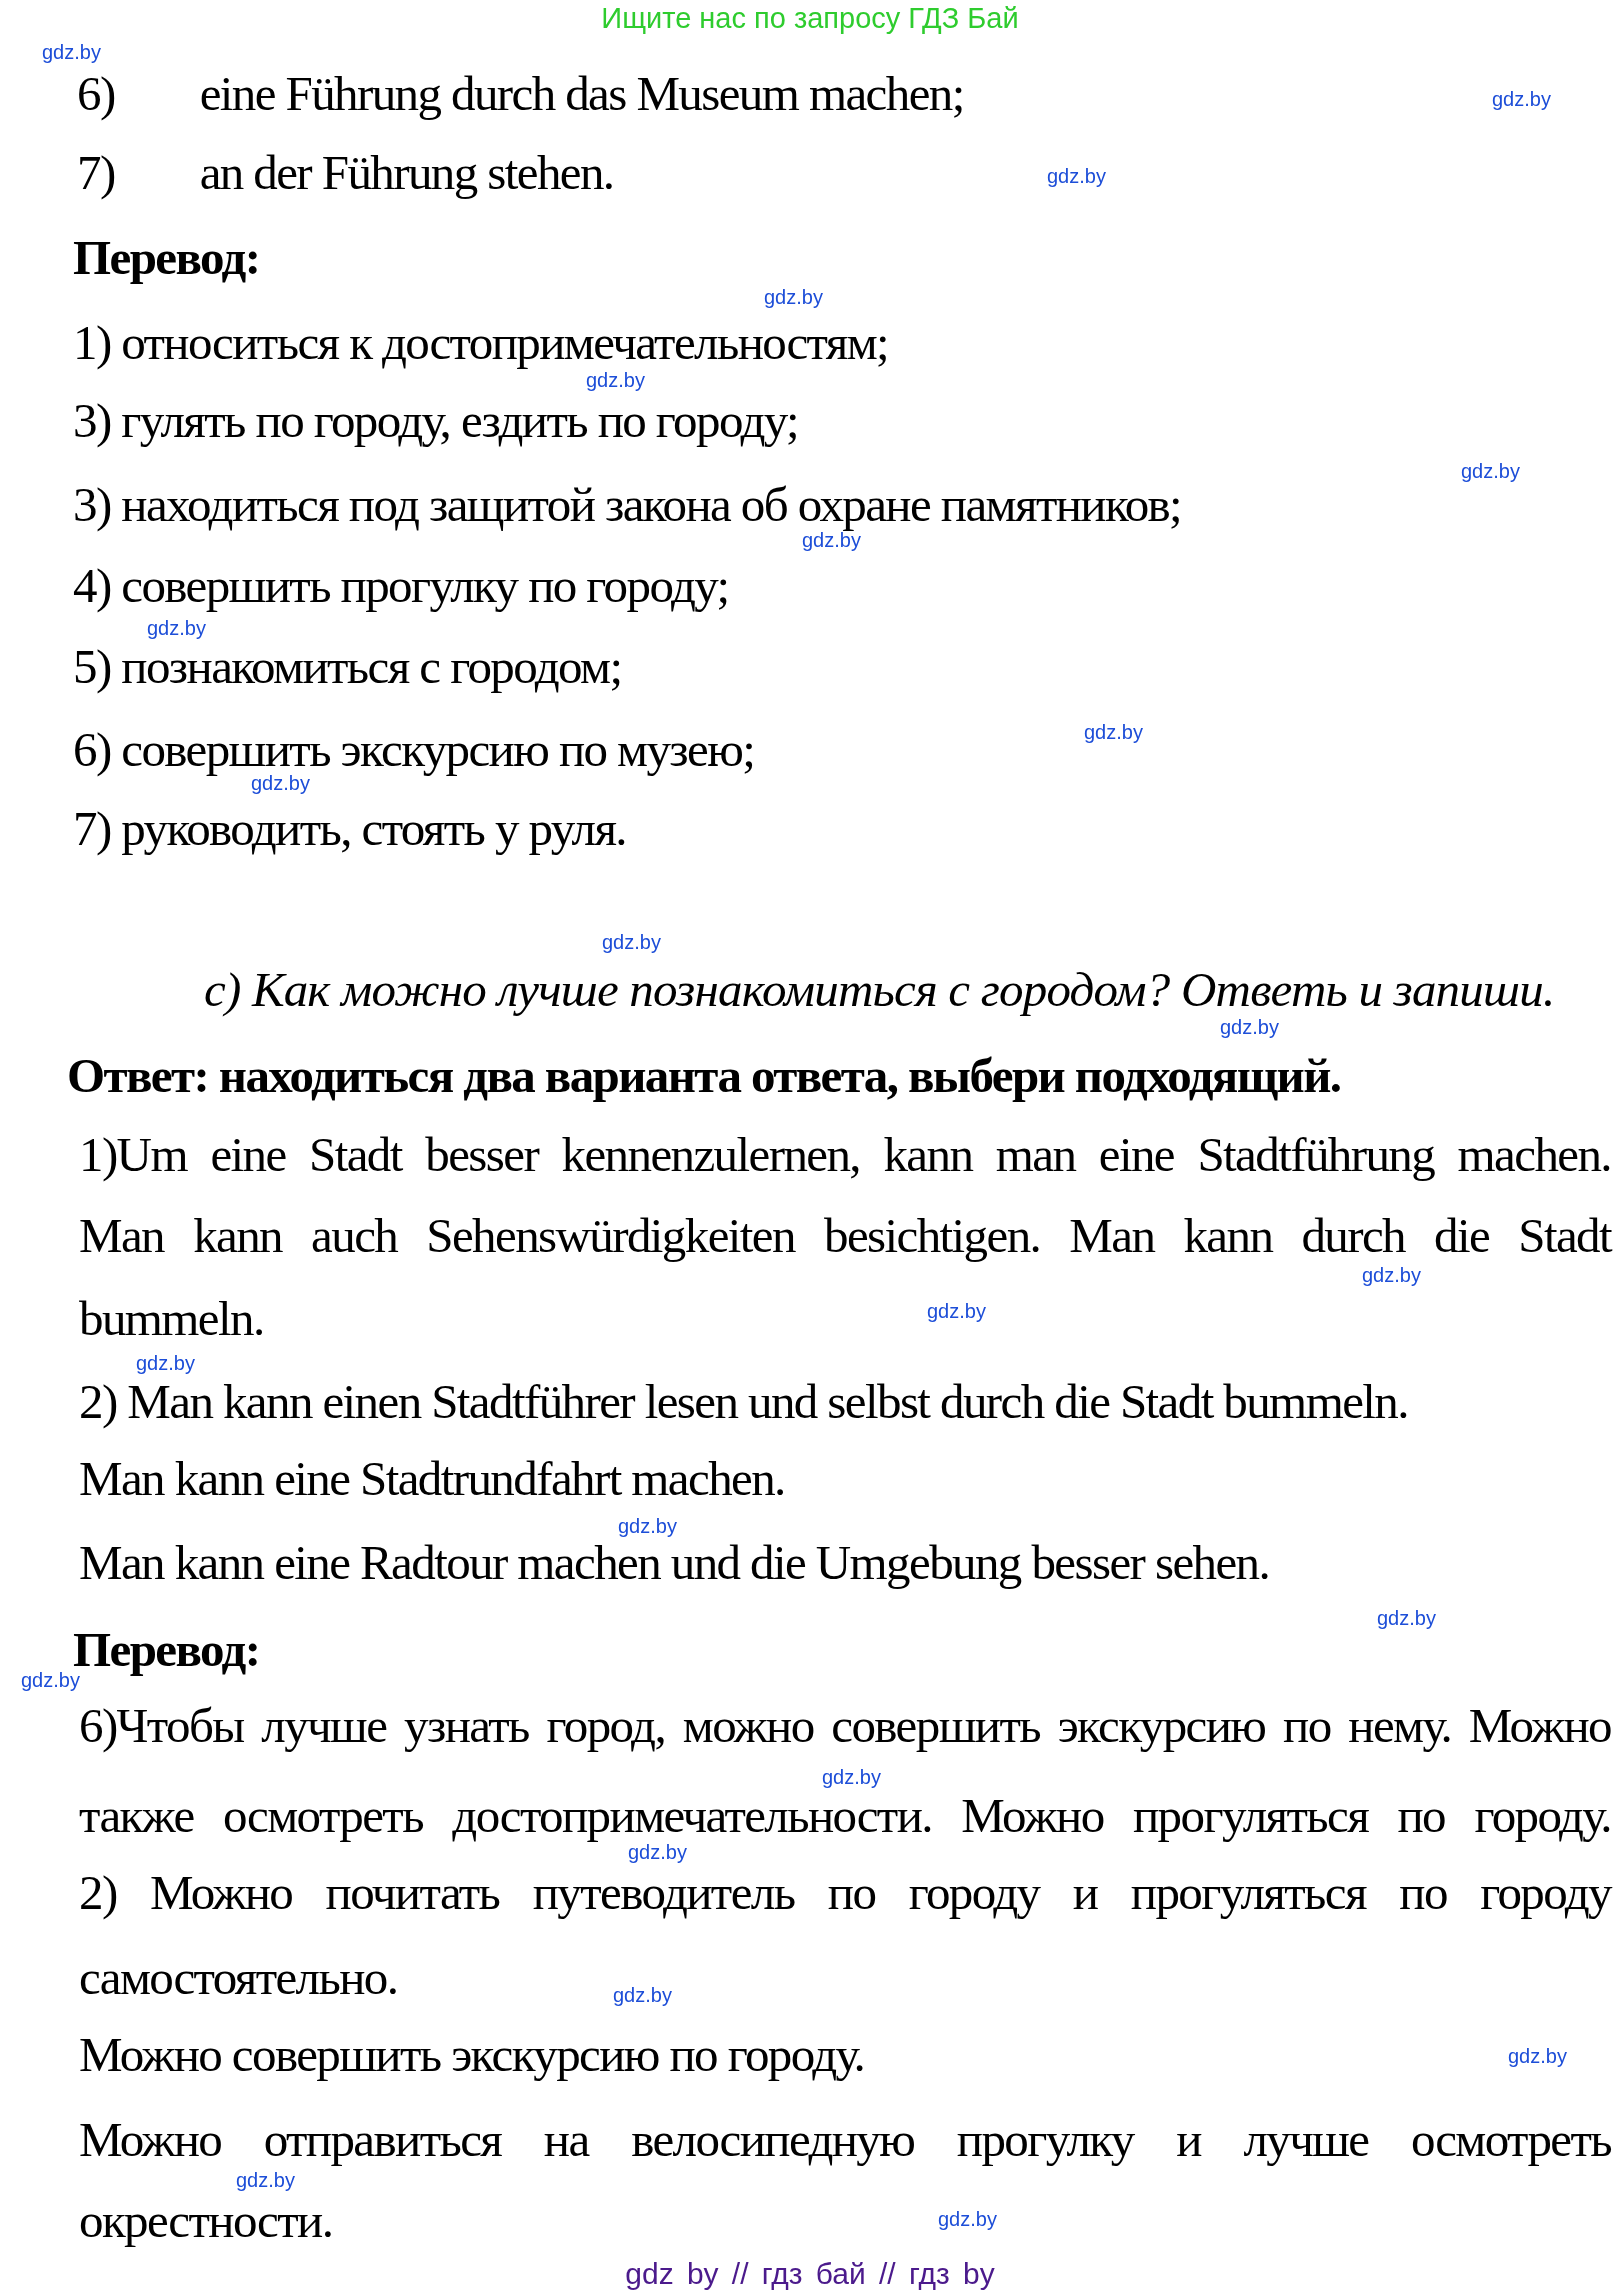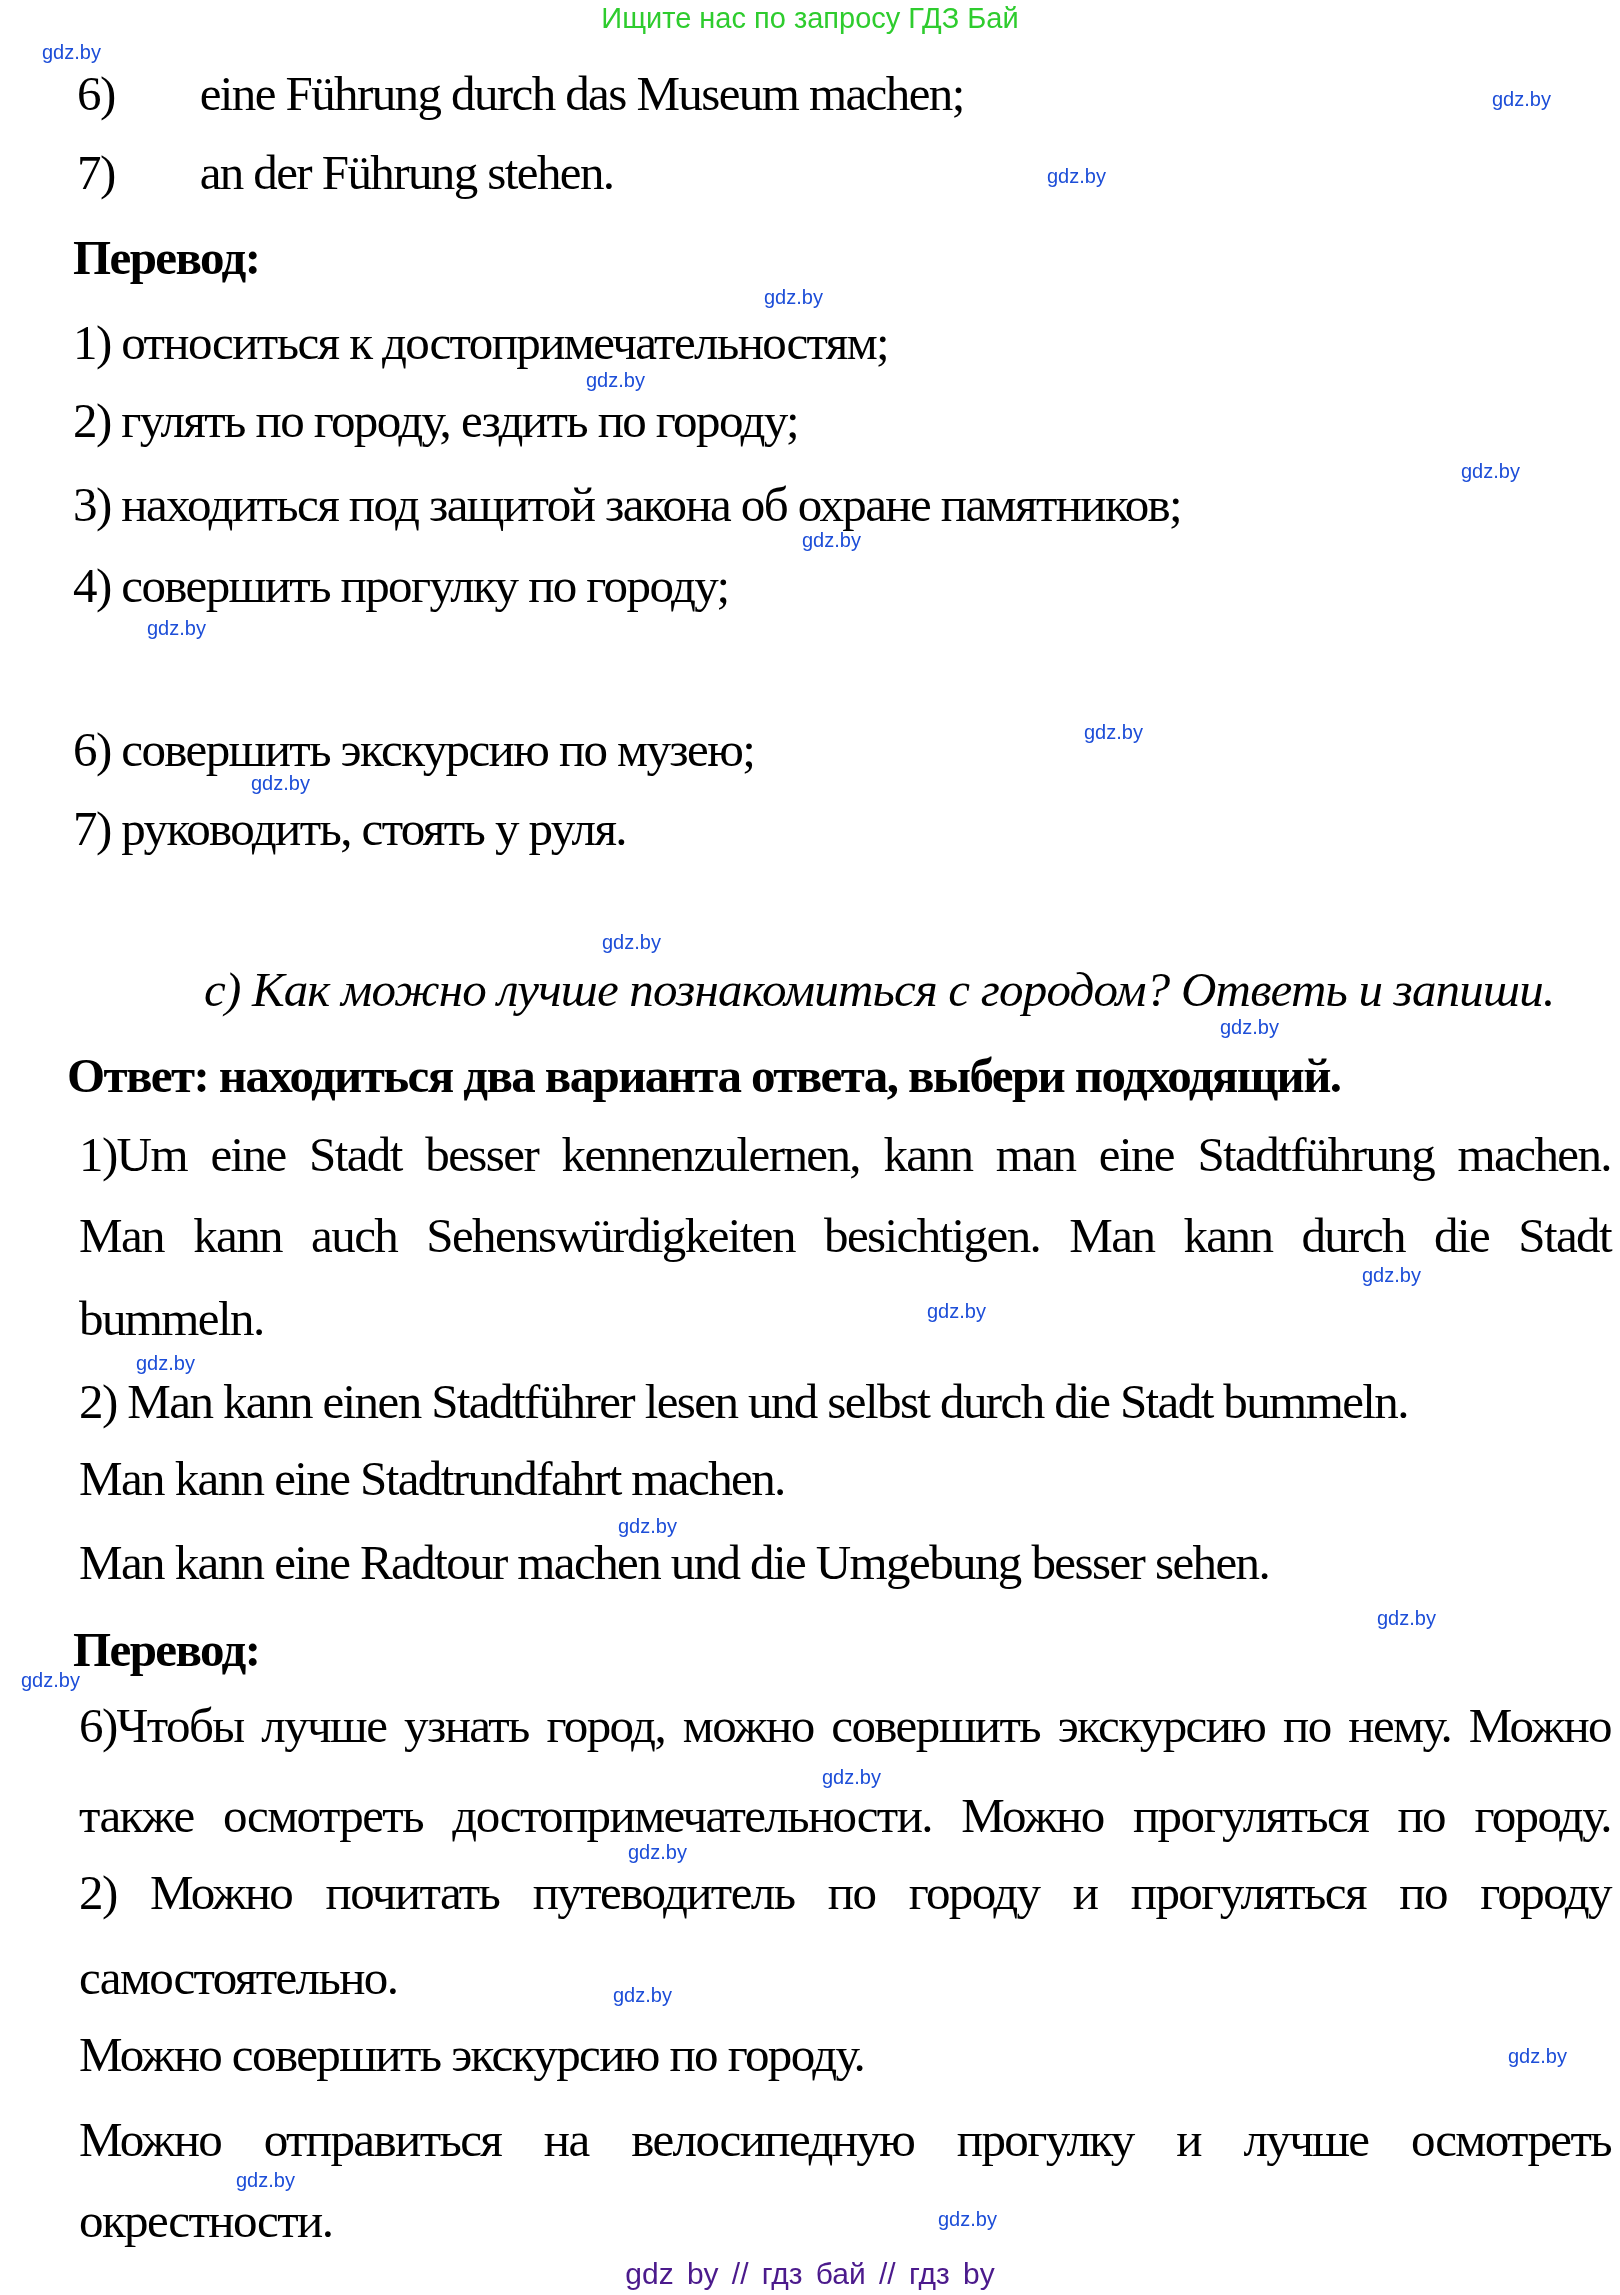--- a/index.html
+++ b/index.html
@@ -64,23 +64,24 @@
 <div id="page">
 
   <div class="banner">Ищите нас по запросу ГДЗ Бай</div>
 
   <div class="line" style="left:77px;top:69px;"><span>6)</span><span class="num-gap">eine Führung durch das Museum machen;</span></div>
   <div class="line" style="left:77px;top:148px;"><span>7)</span><span class="num-gap">an der Führung stehen.</span></div>
 
   <div class="line bold" style="left:73px;top:233px;">Перевод:</div>
 
   <div class="line" style="left:73px;top:318px;">1) относиться к достопримечательностям;</div>
-  <div class="line" style="left:73px;top:396px;">2) гулять по городу, ездить по городу;</div>
+  <div class="line" style="left:73px;top:396px;">3) гулять по городу, ездить по городу;</div>
   <div class="line" style="left:73px;top:480px;">3) находиться под защитой закона об охране памятников;</div>
   <div class="line" style="left:73px;top:561px;text-align:center;">4) совершить прогулку по городу;</div>
+  <div class="line" style="left:73px;top:642px;">5) познакомиться с городом;</div>
   <div class="line" style="left:73px;top:725px;">6) совершить экскурсию по музею;</div>
   <div class="line" style="left:73px;top:804px;">7) руководить, стоять у руля.</div>
 
   <div class="line italic" style="left:204px;top:965px;">с) Как можно лучше познакомиться с городом? Ответь и запиши.</div>
 
   <div class="line bold" style="left:67px;top:1051px;">Ответ: находиться два варианта ответа, выбери подходящий.</div>
 
   <div class="line jline" style="left:79px;top:1130px;">1)Um eine Stadt besser kennenzulernen, kann man eine Stadtführung machen.</div>
   <div class="line jline" style="left:79px;top:1211px;">Man kann auch Sehenswürdigkeiten besichtigen. Man kann durch die Stadt</div>
   <div class="line" style="left:79px;top:1294px;">bummeln.</div>

